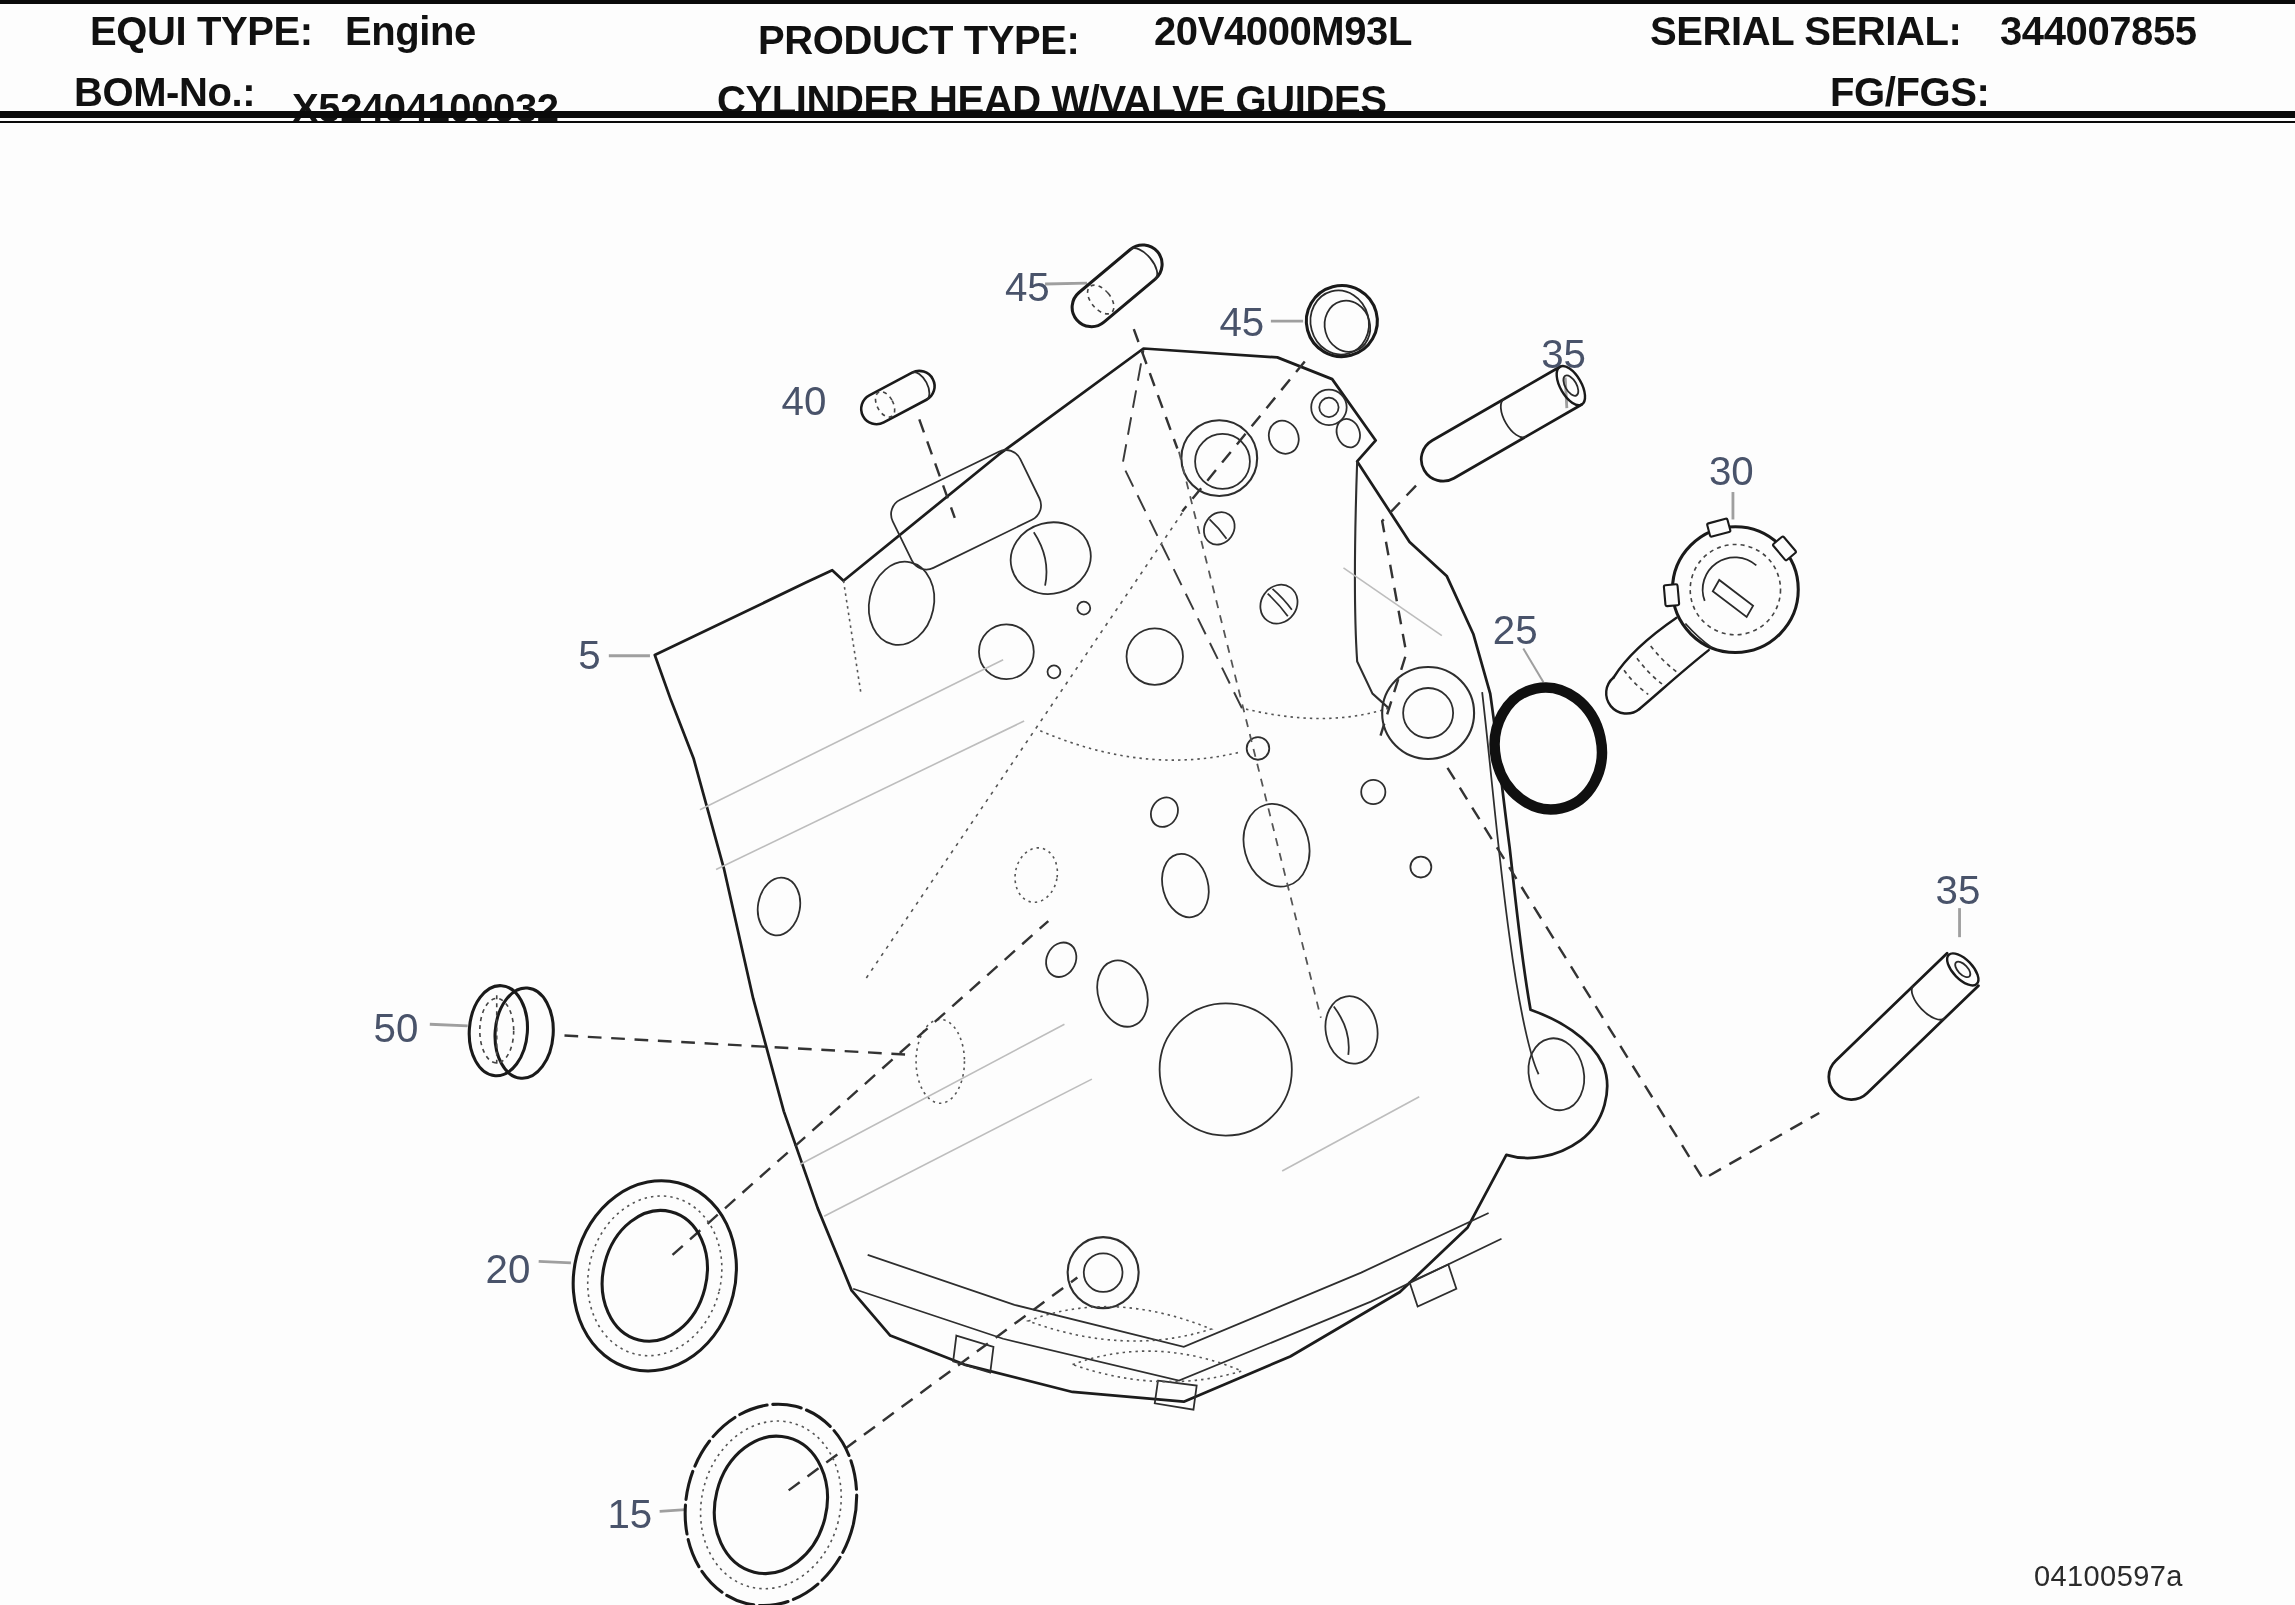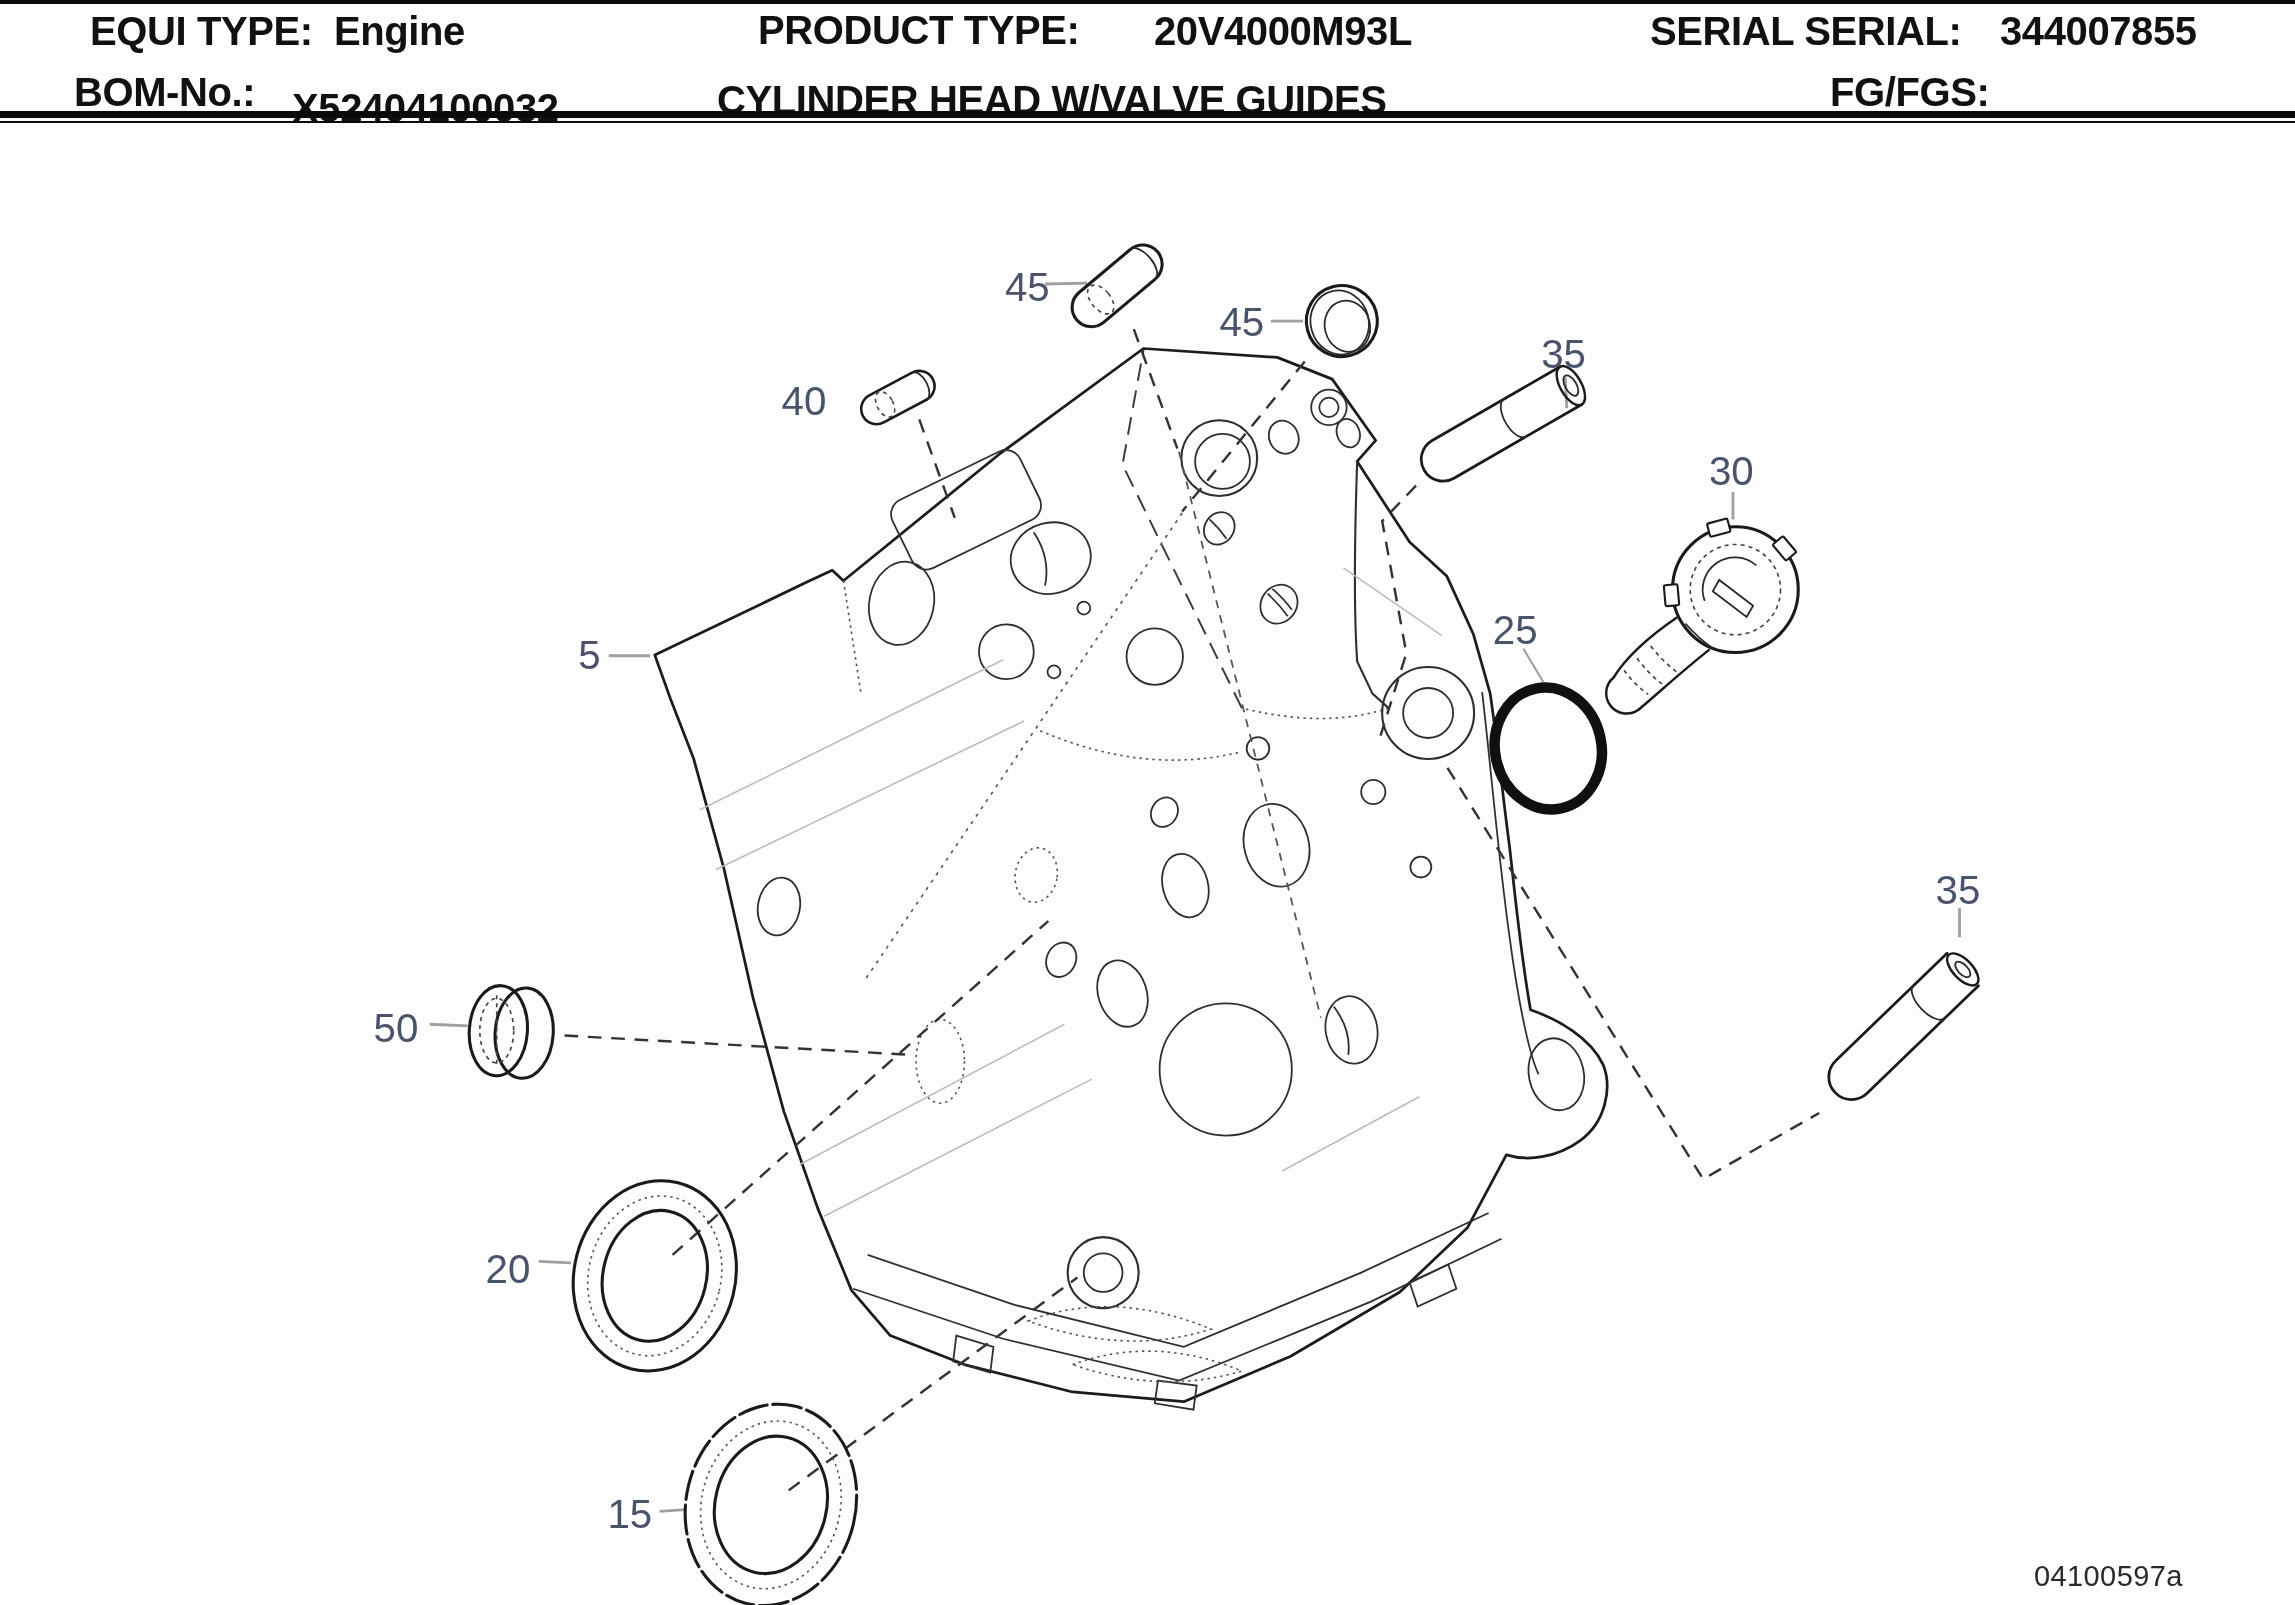--- a/index.html
+++ b/index.html
@@ -31,22 +31,22 @@
 </style>
 </head>
 <body>
 
 <div class="page">
 
   <div class="top-rule"></div>
 
   <div>
     <span class="hdr-text" style="left:90px;top:6.5px">EQUI TYPE:</span>
-    <span class="hdr-text" style="left:334px;top:6.5px">Engine</span>
-    <span class="hdr-text" style="left:758px;top:6px">PRODUCT TYPE:</span>
+    <span class="hdr-text" style="left:345px;top:6.5px">Engine</span>
+    <span class="hdr-text" style="left:758px;top:16px">PRODUCT TYPE:</span>
     <span class="hdr-text" style="left:1154px;top:6.5px">20V4000M93L</span>
     <span class="hdr-text" style="left:1650px;top:6.5px">SERIAL SERIAL:</span>
     <span class="hdr-text" style="left:2000px;top:6.5px">344007855</span>
     <span class="hdr-text" style="left:74px;top:68px">BOM-No.:</span>
     <span class="hdr-text" style="left:292px;top:84px">X52404100032</span>
     <span class="hdr-text" style="left:717px;top:76px">CYLINDER HEAD W/VALVE GUIDES</span>
     <span class="hdr-text" style="left:1830px;top:68px">FG/FGS:</span>
   </div>
   <div class="rule-thick"></div>
   <div class="rule-thin"></div>

